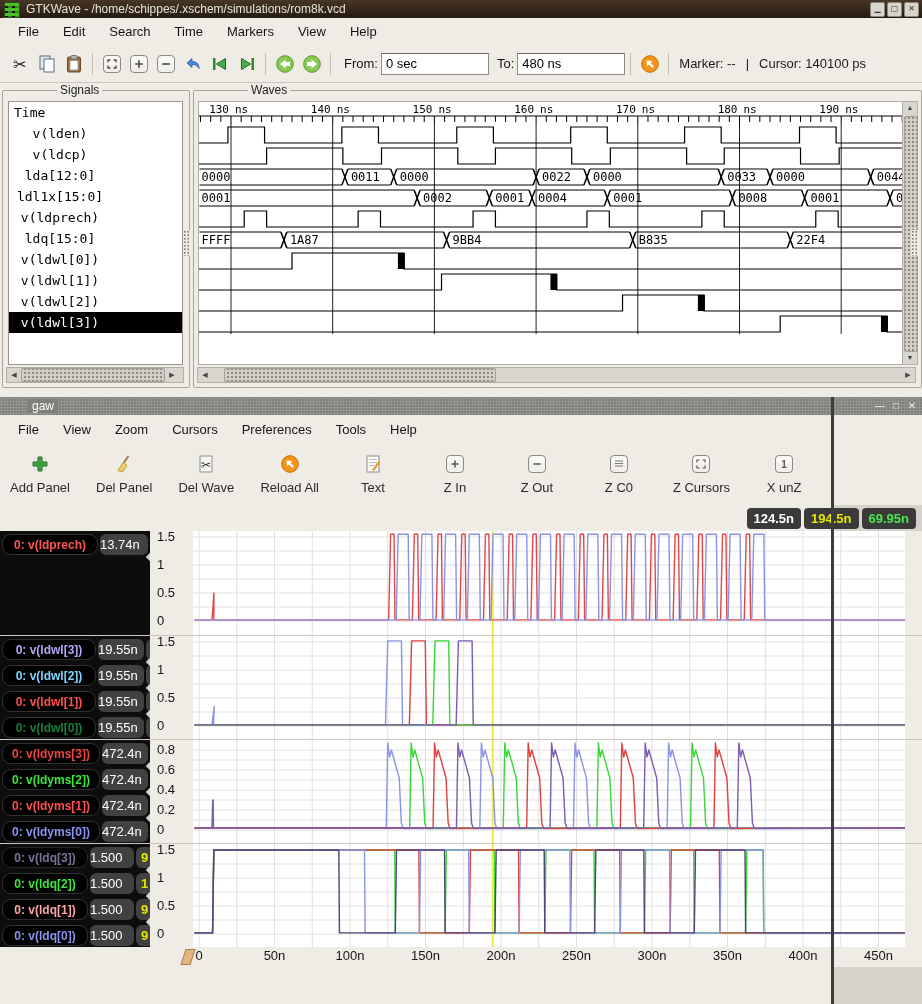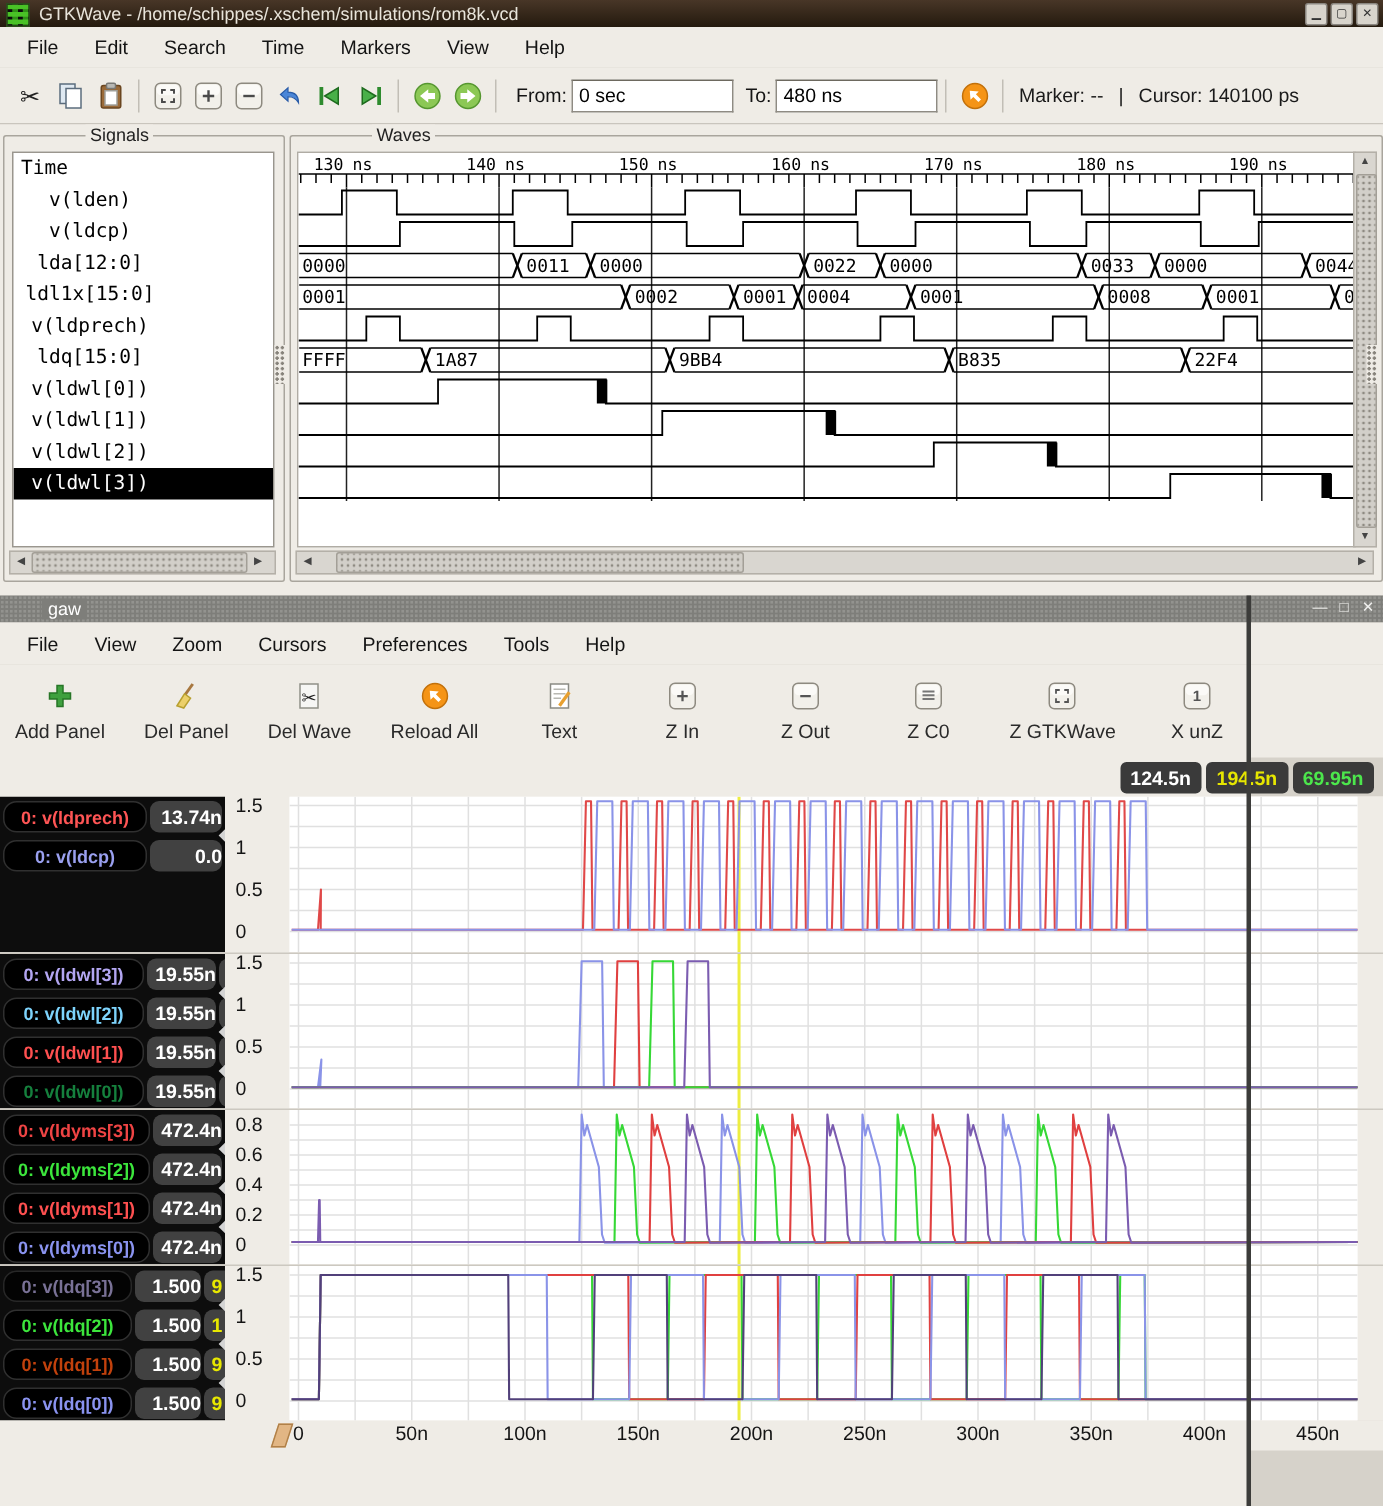--- a/index.html
+++ b/index.html
@@ -76,21 +76,21 @@
   .badge{height:21px;line-height:21px;padding:0 7px;background:#3a3a3a;border-radius:4px;
     font-weight:bold;font-size:13px;}
   #gaw-panels{position:absolute;left:0;top:134px;width:922px;height:416px;background:#efece6;}
   .panel{position:relative;width:922px;height:104px;background:#efece6;overflow:hidden;box-sizing:border-box;}
   .panel.bd{border-top:1px solid #ccc8c0;}
   .pcol{position:absolute;left:0;top:0;width:150px;height:104px;background:#0d0d0d;}
   .prow{position:relative;height:26px;display:flex;align-items:center;gap:2px;padding-left:2px;}
   .pname{height:21px;line-height:21px;background:#000;border:1px solid #303030;border-radius:9px;
     font-weight:bold;font-size:12px;text-align:center;overflow:hidden;white-space:nowrap;flex:0 0 auto;box-sizing:border-box;}
   .pval{height:21px;line-height:21px;background:#414141;border-radius:6px;color:#fff;
-    font-weight:bold;font-size:13px;text-align:right;overflow:hidden;flex:0 0 auto;}
+    font-weight:normal;font-size:13px;text-align:left;overflow:hidden;flex:0 0 auto;}
   .pextra{height:21px;line-height:21px;background:#414141;border-radius:6px 0 0 6px;color:#e8e800;
     font-weight:bold;font-size:13px;text-align:left;padding-left:5px;overflow:hidden;flex:0 0 auto;}
   .pdiamond{position:absolute;right:-3px;width:6px;height:6px;background:#d4d4d4;transform:rotate(45deg);}
   .paxis{position:absolute;left:150px;top:0;width:43px;height:104px;background:#efece6;}
   .ytick{position:absolute;left:7px;font-size:13px;color:#141414;}
   .pplot{position:absolute;left:193px;top:0;background:#fff;}
   #gaw-xaxis{position:absolute;left:0;top:550px;width:922px;height:20px;background:#efece6;}
   .xtick{position:absolute;top:1px;width:44px;text-align:center;font-size:13px;color:#141414;}
   .xtri{position:absolute;left:183px;top:2px;width:8px;height:14px;background:#e2b684;
     border:1px solid #b08048;transform:skewX(-18deg);}
@@ -554,21 +554,21 @@
           <div class="gtlabel">Z C0</div>
         </div>
         <div class="gtool">
           <div class="gticon">
             <svg width="20" height="20" viewBox="0 0 20 20">
               <rect x="1.5" y="1.5" width="17" height="17" rx="3.5" fill="#f2f0ea" stroke="#8e8a80"></rect>
               <rect x="2.5" y="2.5" width="15" height="7" rx="3" fill="#fbfaf7"></rect>
               <path d="M6 8.5V6h2.5M11.5 6H14v2.5M14 11.5V14h-2.5M8.5 14H6v-2.5" stroke="#555" fill="none" stroke-width="1.2"></path>
             </svg>
           </div>
-          <div class="gtlabel">Z GTKWave</div>
+          <div class="gtlabel">Z Cursors</div>
         </div>
         <div class="gtool">
           <div class="gticon">
             <svg width="20" height="20" viewBox="0 0 20 20">
               <rect x="1.5" y="1.5" width="17" height="17" rx="3.5" fill="#f2f0ea" stroke="#8e8a80"></rect>
               <rect x="2.5" y="2.5" width="15" height="7" rx="3" fill="#fbfaf7"></rect>
               <text x="10" y="13.5" font-size="10" font-weight="bold" text-anchor="middle" fill="#555">1</text>
             </svg>
           </div>
           <div class="gtlabel">X unZ</div>
@@ -578,25 +578,20 @@
         <span class="badge" style="color:#ffffff">124.5n</span>
         <span class="badge" style="color:#e6e600">194.5n</span>
         <span class="badge" style="color:#4ce64c">69.95n</span>
       </div>
   <div id="gaw-panels">
         <div class="panel">
           <div class="pcol">
             <div class="prow">
               <span class="pname" style="width:96px;color:#ff5555">0: v(ldprech)</span>
               <span class="pval" style="width:48px">13.74n</span>
-              <span class="pextra" style="width:6px"></span>
-            </div>
-            <div class="prow">
-              <span class="pname" style="width:96px;color:#9aa0f0">0: v(ldcp)</span>
-              <span class="pval" style="width:48px">0.0</span>
               <span class="pextra" style="width:6px"></span>
             </div>
             <span class="pdiamond" style="top:23px"></span>
           </div>
           <div class="paxis">
             <span class="ytick" style="top:-2px">1.5</span>
             <span class="ytick" style="top:26px">1</span>
             <span class="ytick" style="top:54px">0.5</span>
             <span class="ytick" style="top:82px">0</span>
           </div>
@@ -777,21 +772,21 @@
               <span class="pname" style="width:86px;color:#9d93c4;opacity:.75">0: v(ldq[3])</span>
               <span class="pval" style="width:44px">1.500</span>
               <span class="pextra" style="width:22px">9</span>
             </div>
             <div class="prow">
               <span class="pname" style="width:86px;color:#3ce63c">0: v(ldq[2])</span>
               <span class="pval" style="width:44px">1.500</span>
               <span class="pextra" style="width:22px">1</span>
             </div>
             <div class="prow">
-              <span class="pname" style="width:86px;color:#c2410c">0: v(ldq[1])</span>
+              <span class="pname" style="width:86px;color:#fca5a5">0: v(ldq[1])</span>
               <span class="pval" style="width:44px">1.500</span>
               <span class="pextra" style="width:22px">9</span>
             </div>
             <div class="prow">
               <span class="pname" style="width:86px;color:#8a93f0">0: v(ldq[0])</span>
               <span class="pval" style="width:44px">1.500</span>
               <span class="pextra" style="width:22px">9</span>
             </div>
             <span class="pdiamond" style="top:23px"></span>
             <span class="pdiamond" style="top:49px"></span>

